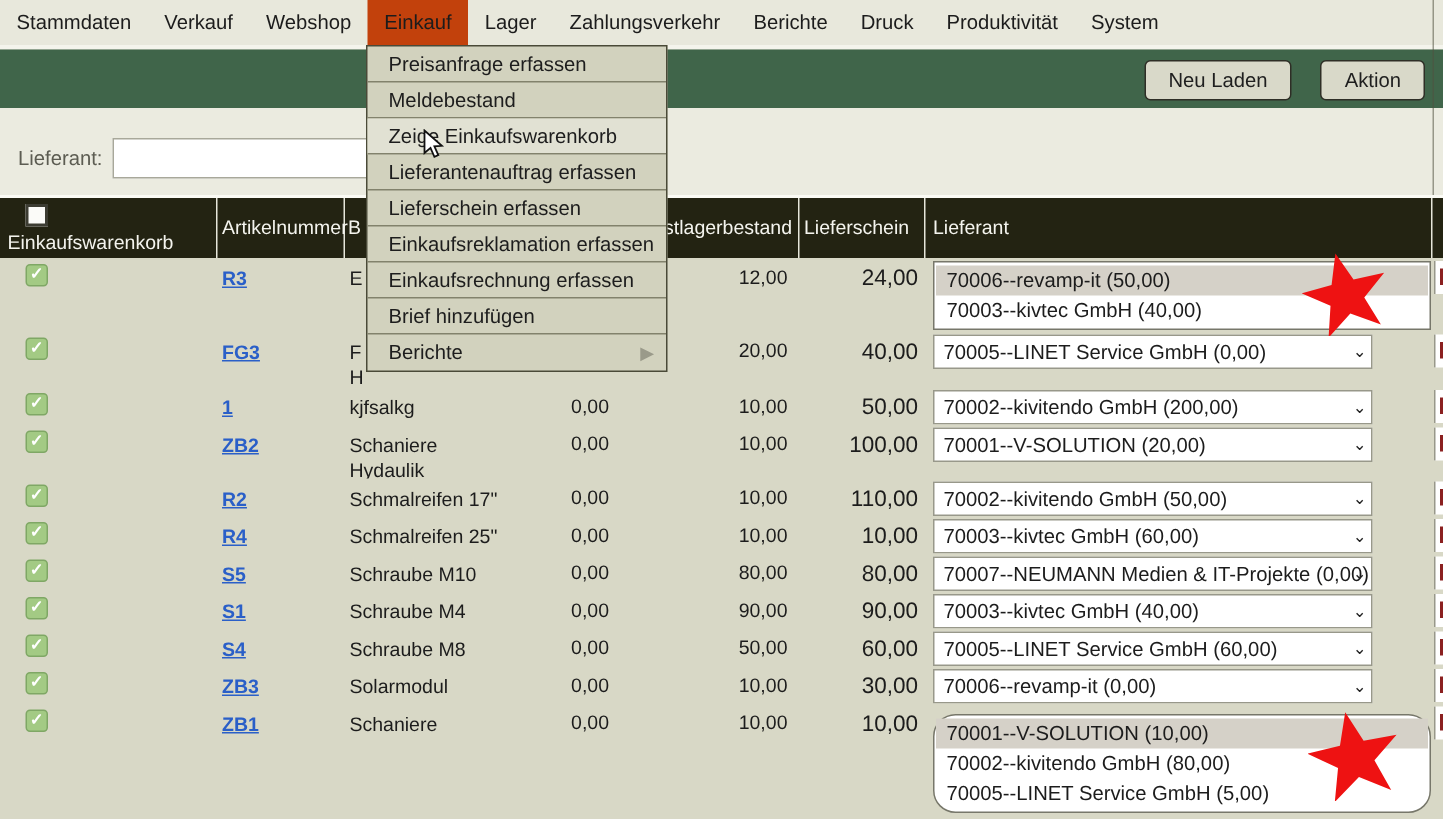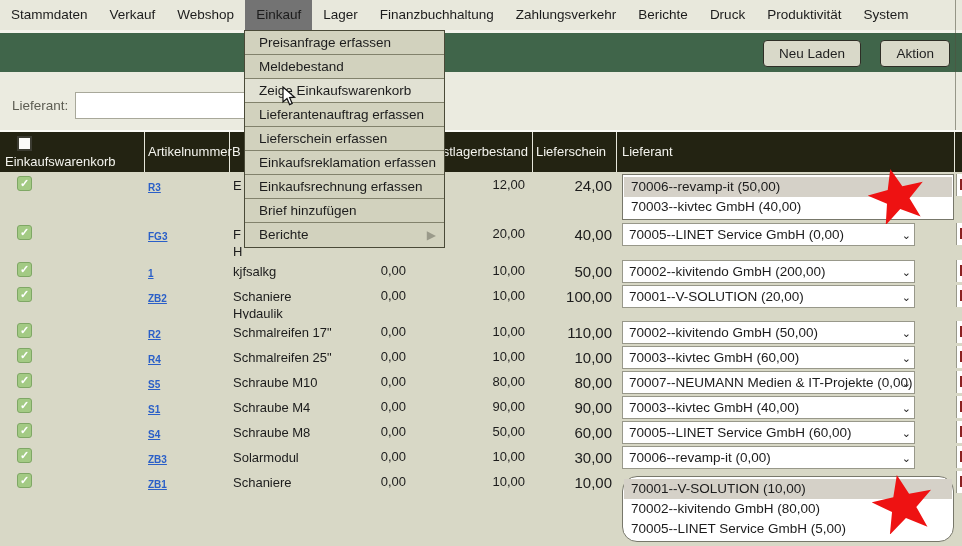--- a/index.html
+++ b/index.html
@@ -6,21 +6,21 @@
   html,body { width:962px; height:546px; }
   body {
     position:relative; overflow:hidden;
     font-family:"Liberation Sans", sans-serif;
     background:#d8d8c6; color:#1c1c1c;
   }
   
   .menubar { position:absolute; top:0; left:0; width:962px; height:30px;
     background:#e8e8dc; display:flex; align-items:center; }
   .menubar-item { padding:0 11px; line-height:30px; font-size:13.5px; color:#1c1c1c; cursor:default; white-space:nowrap; }
-  .menubar-item.active { background:#737373; }
+  .menubar-item.active { background:#c2410c; }
   .topgap { position:absolute; top:30px; left:0; width:962px; height:3px; background:#f4f4ec; }
   .edge-line { position:absolute; left:955px; top:0; width:1px; height:130px; background:rgba(80,80,64,.55); }
 
   
   .greenband { position:absolute; top:33px; left:0; width:962px; height:39px; background:#40654a; }
   .band-btn { position:absolute; top:7px; height:27px; background:#d9d9c9;
     border:1px solid #2e2e26; border-radius:4px; font-size:13.5px; color:#1f1f1f;
     font-family:"Liberation Sans",sans-serif; padding:0 15px; cursor:pointer; }
   .btn-reload { right:101px; }
   .btn-action { right:12px; }
@@ -52,21 +52,21 @@
   .c3 { width:135px; padding:5px 0 0 3px; line-height:17px; font-size:13px; }
   .c4 { width:47px;  padding:5px 6px 0 0; text-align:right; font-size:13px; }
   .c5 { width:121px; padding:5px 8px 0 0; text-align:right; font-size:13px; }
   .c6 { width:84px;  padding:5px 5px 0 0; text-align:right; font-size:15px; }
   .c7 { width:338px; padding:0 0 0 5px; }
   .c8 { width:7px; position:relative; }
 
   .row-check { width:15px; height:15px; margin:4px 0 0 17px; background:#a3ca84;
     border:1px solid #7fa765; border-radius:3px; color:#fff; font-size:11px;
     line-height:13px; text-align:center; font-weight:bold; cursor:pointer; }
-  .art-link { color:#2a5fc8; font-weight:bold; text-decoration:underline; font-size:10px; cursor:pointer; }
+  .art-link { color:#2a5fc8; font-weight:bold; text-decoration:underline; font-size:13px; cursor:pointer; }
 
   .lf-select { margin-top:2px; width:293px; height:23px; background:#fff;
     border:1px solid #98988a; font-size:13.5px; line-height:21px; padding-left:6px;
     position:relative; cursor:pointer; white-space:nowrap; overflow:hidden; }
   .sel-arrow { position:absolute; right:3px; top:1px; font-size:11px; color:#222; }
 
   .lf-listbox { width:332px; background:#ffffff; border:1px solid #77776a; padding:2px 1px; }
   .lb-2 { margin-top:2px; } .lb-3 { margin-top:7px;border-radius:15px; }
   .lf-option { height:20px; line-height:20px; padding-left:7px; font-size:13.5px; white-space:nowrap; cursor:pointer; }
   .lf-option.sel { background:#d5d1c8; }
@@ -90,21 +90,20 @@
 </style>
 </head>
 <body>
 
 <div class="menubar" id="menubar">
     <div class="menubar-item">Stammdaten</div>
     <div class="menubar-item">Verkauf</div>
     <div class="menubar-item">Webshop</div>
     <div class="menubar-item active">Einkauf</div>
     <div class="menubar-item">Lager</div>
-    <div class="menubar-item">Finanzbuchhaltung</div>
     <div class="menubar-item">Zahlungsverkehr</div>
     <div class="menubar-item">Berichte</div>
     <div class="menubar-item">Druck</div>
     <div class="menubar-item">Produktivität</div>
     <div class="menubar-item">System</div>
   </div>
 <div class="topgap"></div>
 
 <div class="greenband">
   <button class="band-btn btn-reload">Neu Laden</button>

